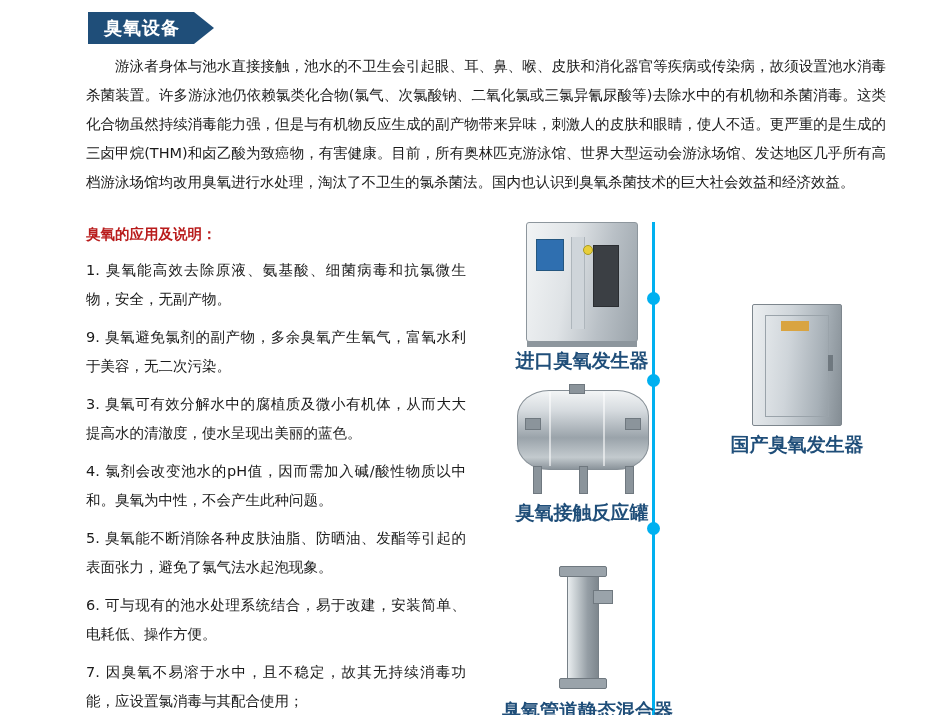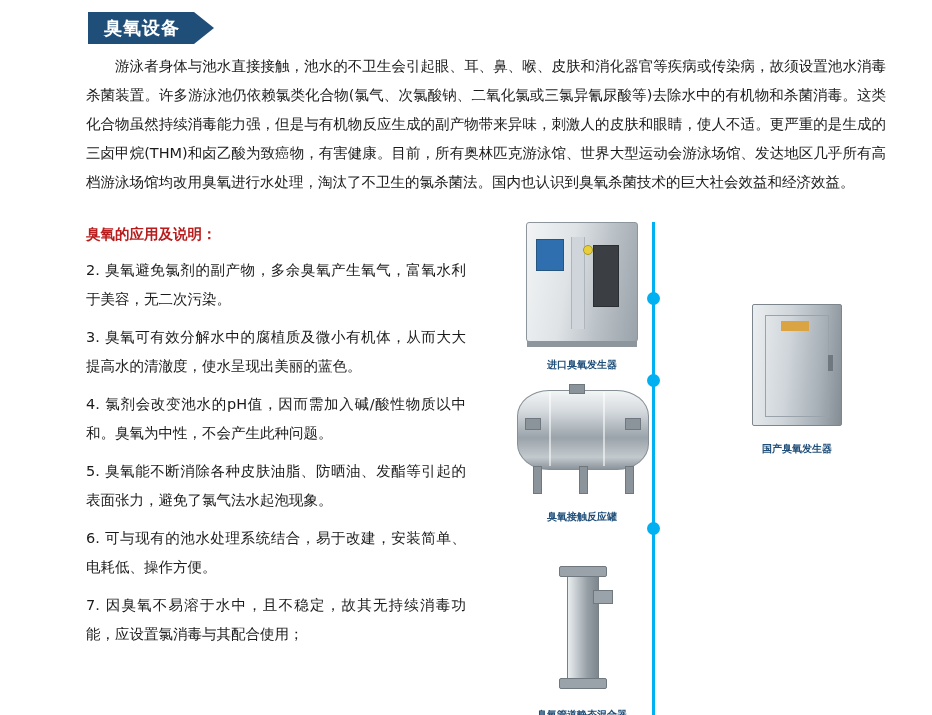--- a/index.html
+++ b/index.html
@@ -106,23 +106,23 @@
     height: 13px;
     border-radius: 50%;
     background: #00b0f0;
   }
   .fig {
     position: absolute;
     text-align: center;
   }
   .fig-cap {
     color: #1f4e79;
-    font-size: 10px;
+    font-size: 19px;
     font-weight: bold;
-    margin-top: 16px;
+    margin-top: 6px;
     white-space: nowrap;
   }
 
   
   .dev { position: relative; margin: 0 auto; }
 
   
   .gen-imp {
     width: 110px; height: 118px;
     background: linear-gradient(100deg,#f2f4f5 0%,#dfe3e6 38%,#b9c0c6 68%,#9aa3aa 100%);
@@ -236,21 +236,22 @@
 
   <div class="banner">
     <div class="banner-body">臭氧设备</div>
     <div class="banner-arrow"></div>
   </div>
 
   <div class="intro">游泳者身体与池水直接接触，池水的不卫生会引起眼、耳、鼻、喉、皮肤和消化器官等疾病或传染病，故须设置池水消毒杀菌装置。许多游泳池仍依赖氯类化合物(氯气、次氯酸钠、二氧化氯或三氯异氰尿酸等)去除水中的有机物和杀菌消毒。这类化合物虽然持续消毒能力强，但是与有机物反应生成的副产物带来异味，刺激人的皮肤和眼睛，使人不适。更严重的是生成的三卤甲烷(THM)和卤乙酸为致癌物，有害健康。目前，所有奥林匹克游泳馆、世界大型运动会游泳场馆、发达地区几乎所有高档游泳场馆均改用臭氧进行水处理，淘汰了不卫生的氯杀菌法。国内也认识到臭氧杀菌技术的巨大社会效益和经济效益。</div>
 
   <div class="left-col">
     <div class="section-title">臭氧的应用及说明：</div>
-    <div class="bullet">2. 臭氧避免氯剂的副产物，多余臭氧产生氧气，富氧水利于美容，无二次污染。</div>
+    <div class="bullet">1. 臭氧能高效去除原液、氨基酸、细菌病毒和抗氯微生物，安全，无副产物。</div>
+    <div class="bullet">9. 臭氧避免氯剂的副产物，多余臭氧产生氧气，富氧水利于美容，无二次污染。</div>
     <div class="bullet">3. 臭氧可有效分解水中的腐植质及微小有机体，从而大大提高水的清澈度，使水呈现出美丽的蓝色。</div>
     <div class="bullet">4. 氯剂会改变池水的pH值，因而需加入碱/酸性物质以中和。臭氧为中性，不会产生此种问题。</div>
     <div class="bullet">5. 臭氧能不断消除各种皮肤油脂、防晒油、发酯等引起的表面张力，避免了氯气法水起泡现象。</div>
     <div class="bullet">6. 可与现有的池水处理系统结合，易于改建，安装简单、电耗低、操作方便。</div>
     <div class="bullet">7. 因臭氧不易溶于水中，且不稳定，故其无持续消毒功能，应设置氯消毒与其配合使用；</div>
 
   </div>
 
   <div class="figures">
 

